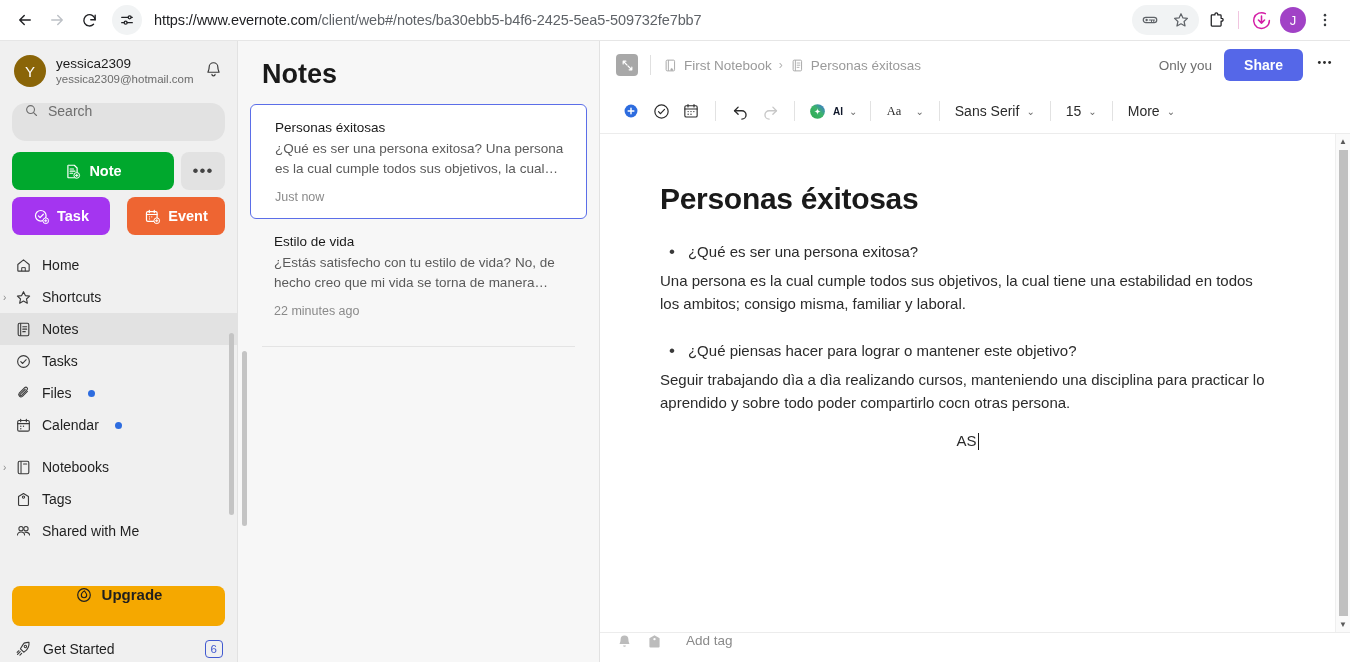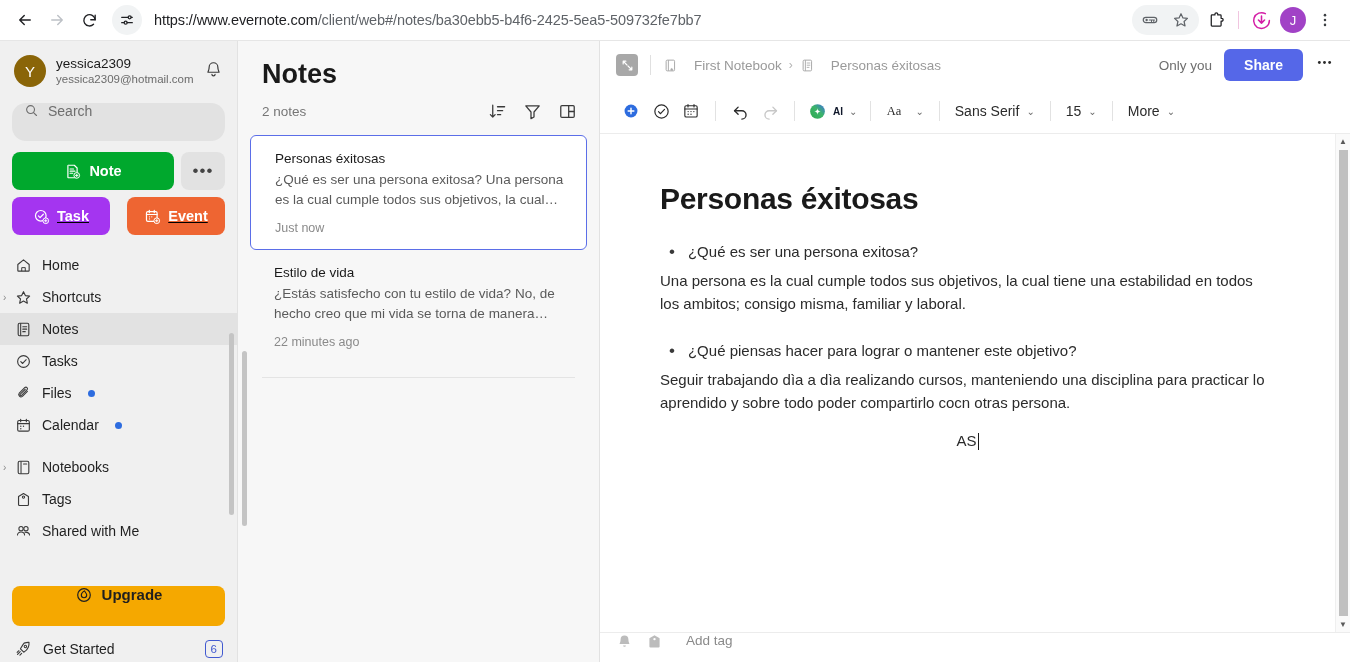--- a/index.html
+++ b/index.html
@@ -83,21 +83,21 @@
     flex: 1 1 auto; height: 38px; background: #00a82d; color: #fff;
     border-radius: 8px; display: flex; align-items: center;
     justify-content: center; gap: 8px; font-size: 14.5px; font-weight: bold;
     cursor: pointer;
   }
   .btn-dots {
     width: 44px; height: 38px; background: #e2e2e2; border-radius: 8px;
     display: flex; align-items: center; justify-content: center;
     cursor: pointer; color: #444; font-size: 17px; letter-spacing: 1px;
   }
-  .btn-row2 { display: flex; gap: 17px; margin: 7px 12px 0 12px; text-decoration: underline; }
+  .btn-row2 { display: flex; gap: 17px; margin: 7px 12px 0 12px; }
   .btn-task, .btn-event {
     flex: 1 1 0; height: 38px; border-radius: 8px; color: #fff;
     display: flex; align-items: center; justify-content: center; gap: 7px;
     font-size: 14.5px; font-weight: bold; cursor: pointer;
   }
   .btn-task { background: #a435f0; }
   .btn-event { background: #ee6532; }
 
   .nav-list { margin-top: 14px; flex: 1 1 auto; overflow: hidden; }
   .nav-item {
@@ -169,21 +169,21 @@
     gap: 12px; flex: 0 0 auto;
   }
   .expand-btn {
     width: 22px; height: 22px; background: #a8a8a8; border-radius: 4px;
     display: flex; align-items: center; justify-content: center; cursor: pointer;
     flex: 0 0 auto;
   }
   .hsep { width: 1px; height: 20px; background: #e0e0e0; flex: 0 0 auto; }
   .breadcrumb { display: flex; align-items: center; gap: 7px; flex: 1 1 auto; min-width: 0; }
   .bc-item {
-    display: flex; align-items: center; gap: 16px; font-size: 13.5px;
+    display: flex; align-items: center; gap: 6px; font-size: 13.5px;
     color: #9a9a9a; cursor: pointer; white-space: nowrap;
   }
   .bc-sep { color: #b5b5b5; font-size: 12px; }
   .only-you { font-size: 13.5px; color: #6e6e6e; flex: 0 0 auto; }
   .btn-share {
     background: #5567e8; color: #fff; font-size: 14px; font-weight: bold;
     height: 32px; padding: 0 20px; border-radius: 6px; display: flex;
     align-items: center; cursor: pointer; flex: 0 0 auto;
   }
   .hdr-dots { font-size: 18px; color: #3a3a3a; cursor: pointer; letter-spacing: 1px; flex: 0 0 auto; }
@@ -480,42 +480,20 @@
         </svg>
         <span>Get Started</span>
         <span class="gs-badge">6</span>
       </div>
     </div>
     <div class="side-scroll"></div>
   </div>
 
   <div class="notelist">
     <div class="nl-title">Notes</div>
-    <div class="nl-sub">
-      <div class="nl-count">2 notes</div>
-      <div class="nl-tools">
-        <span class="icon-wrap">
-          <svg width="19" height="19" viewBox="0 0 24 24">
-            <path d="M6 4v15M6 19l-3-3M6 19l3-3" fill="none" stroke="#3a3a3a" stroke-width="1.6" stroke-linecap="round" stroke-linejoin="round"></path>
-            <path d="M12 6h9M12 11h6.5M12 16h4" stroke="#3a3a3a" stroke-width="1.6" stroke-linecap="round"></path>
-          </svg>
-        </span>
-        <span class="icon-wrap">
-          <svg width="19" height="19" viewBox="0 0 24 24">
-            <path d="M3.5 5h17l-6.6 7.6V19l-3.8 2v-8.4z" fill="none" stroke="#3a3a3a" stroke-width="1.6" stroke-linejoin="round"></path>
-          </svg>
-        </span>
-        <span class="icon-wrap">
-          <svg width="19" height="19" viewBox="0 0 24 24">
-            <rect x="3.5" y="4.5" width="17" height="15" rx="1.5" fill="none" stroke="#3a3a3a" stroke-width="1.6"></rect>
-            <path d="M13.5 4.5v15M13.5 12h7" stroke="#3a3a3a" stroke-width="1.6"></path>
-          </svg>
-        </span>
-      </div>
-    </div>
 
     <div class="cards">
       <div class="card selected">
         <div class="card-title">Personas éxitosas</div>
         <div class="card-excerpt">¿Qué es ser una persona exitosa? Una persona es la cual cumple todos sus objetivos, la cual…</div>
         <div class="card-time">Just now</div>
       </div>
       <div class="card">
         <div class="card-title">Estilo de vida</div>
         <div class="card-excerpt">¿Estás satisfecho con tu estilo de vida? No, de hecho creo que mi vida se torna de manera…</div>

